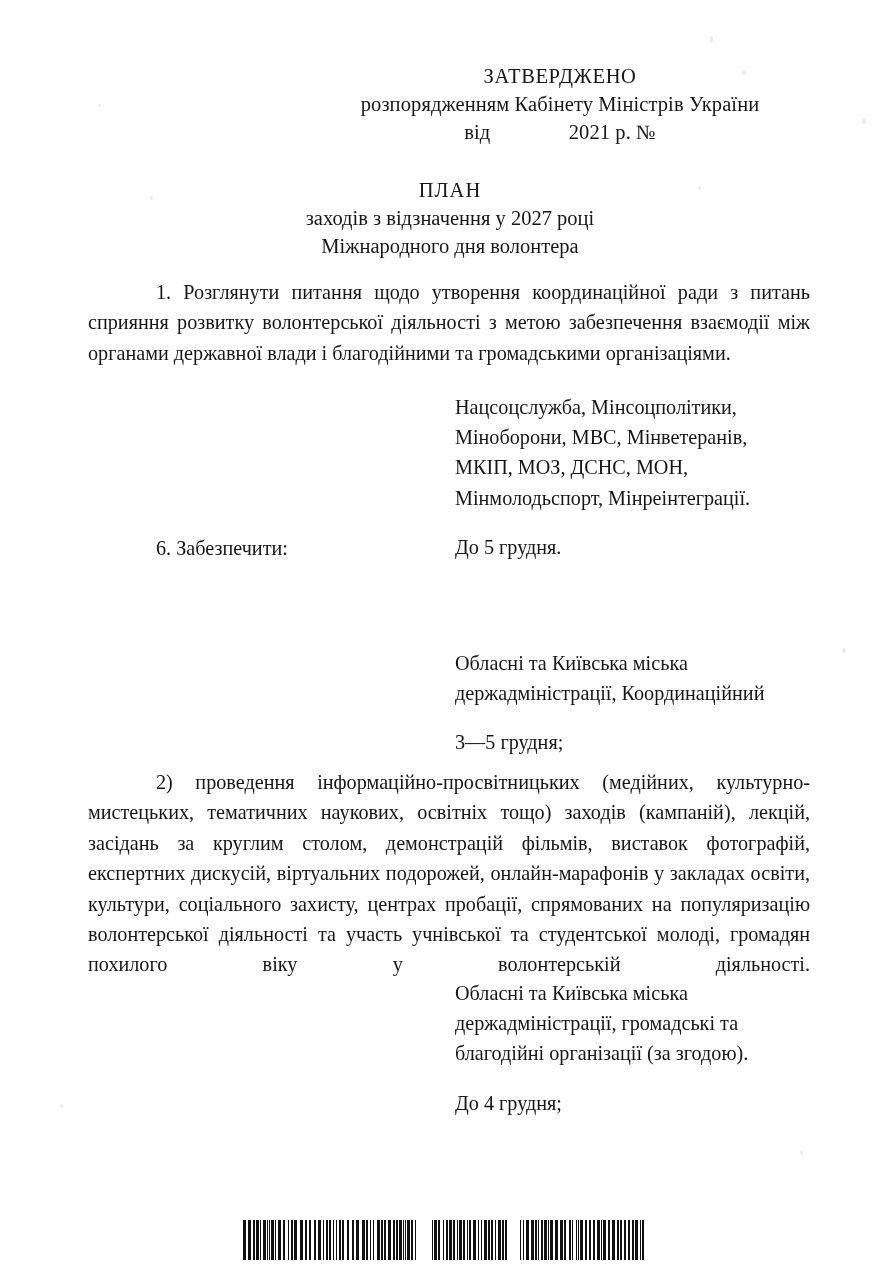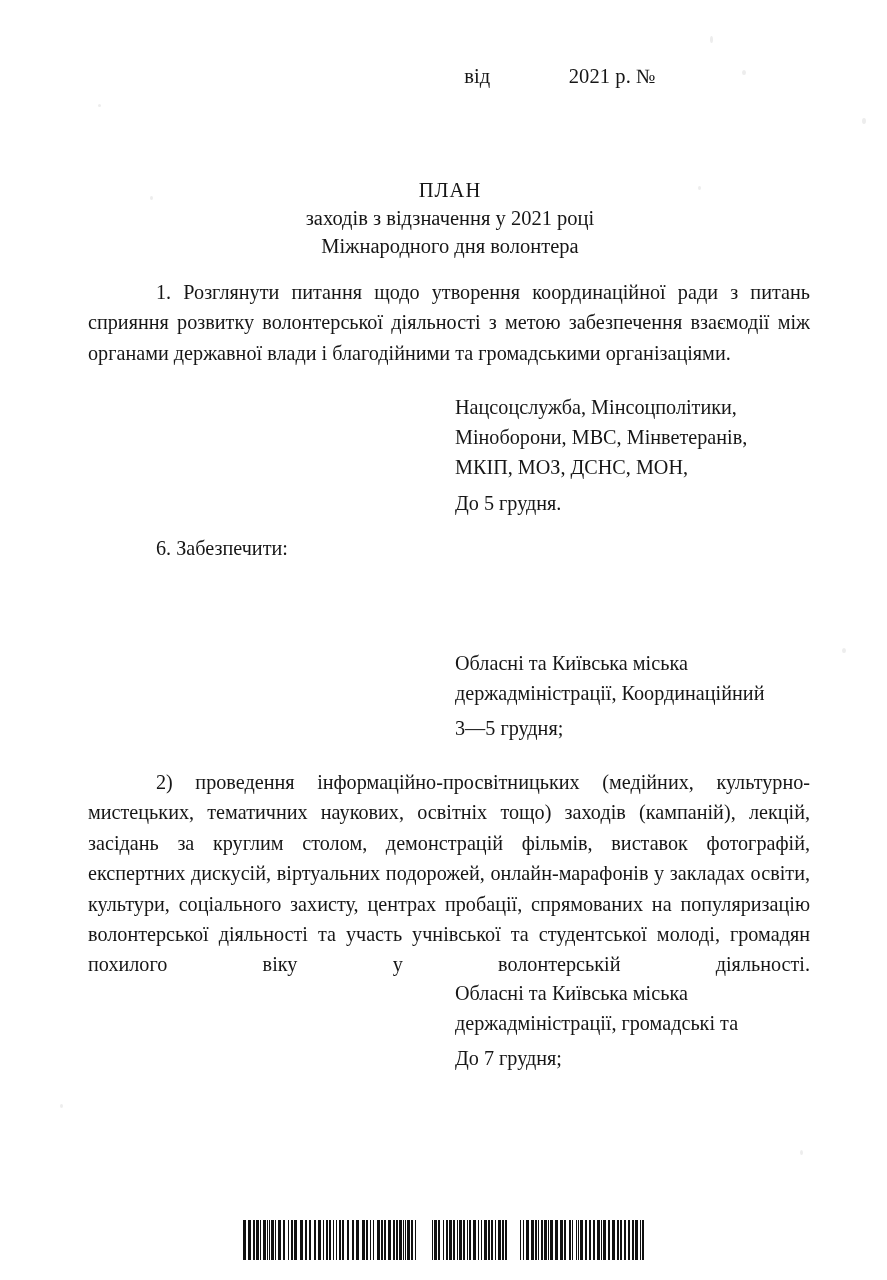--- a/index.html
+++ b/index.html
@@ -74,21 +74,21 @@
     position: absolute;
     left: 455px;
     width: 370px;
     font-size: 20.2px;
     line-height: 30.2px;
     text-align: left;
     text-indent: 0;
   }
   .exec-block .deadline {
     display: block;
-    margin-top: 5px;
+    margin-top: 19px;
   }
 
   
   .heading-2 {
     position: absolute;
     left: 88px;
     width: 722px;
     font-size: 20.2px;
     line-height: 30.4px;
     text-indent: 68px;
@@ -143,52 +143,56 @@
   <div class="speck" style="left:742px;top:70px;width:4px;height:5px;"></div>
   <div class="speck" style="left:98px;top:104px;width:3px;height:3px;"></div>
   <div class="speck" style="left:862px;top:118px;width:4px;height:6px;"></div>
   <div class="speck" style="left:150px;top:196px;width:3px;height:4px;"></div>
   <div class="speck" style="left:698px;top:186px;width:3px;height:4px;"></div>
   <div class="speck" style="left:842px;top:648px;width:4px;height:5px;"></div>
   <div class="speck" style="left:60px;top:1104px;width:3px;height:4px;"></div>
   <div class="speck" style="left:800px;top:1150px;width:3px;height:5px;"></div>
 
   <div class="approval">
+    <div class="approval-line1">ЗАТВЕРДЖЕНО</div>
+    <div>розпорядженням Кабінету Міністрів України</div>
     <div class="approval-line3">від               2021 р. №</div>
   </div>
 
   <div class="doc-title">
     <div class="t-main">ПЛАН</div>
-    <div>заходів з відзначення у 2021 році</div>
+    <div>заходів з відзначення у 2027 році</div>
     <div>Міжнародного дня волонтера</div>
   </div>
 
   <div class="body-par" style="top:277px;">1. Розглянути питання щодо утворення координаційної ради з питань сприяння розвитку волонтерської діяльності з метою забезпечення взаємодії між органами державної влади і благодійними та громадськими організаціями.</div>
 
   <div class="exec-block" style="top:392px;">
     <div>Нацсоцслужба, Мінсоцполітики,</div>
     <div>Міноборони, МВС, Мінветеранів,</div>
     <div>МКІП, МОЗ, ДСНС, МОН,</div>
+    <div>Мінмолодьспорт, Мінреінтеграції.</div>
     <div class="deadline">До 5 грудня.</div>
   </div>
 
   <div class="heading-2" style="top:533px;">6. Забезпечити:</div>
 
 
   <div class="exec-block" style="top:648px;">
     <div>Обласні та Київська міська</div>
     <div>держадміністрації, Координаційний</div>
     <div class="deadline">3—5 грудня;</div>
   </div>
 
   <div class="body-par force-just" style="top:767px;">2) проведення інформаційно-просвітницьких (медійних, культурно-мистецьких, тематичних наукових, освітніх тощо) заходів (кампаній), лекцій, засідань за круглим столом, демонстрацій фільмів, виставок фотографій, експертних дискусій, віртуальних подорожей, онлайн-марафонів у закладах освіти, культури, соціального захисту, центрах пробації, спрямованих на популяризацію волонтерської діяльності та участь учнівської та студентської молоді, громадян похилого віку у волонтерській діяльності.</div>
 
   <div class="exec-block" style="top:978px;">
     <div>Обласні та Київська міська</div>
     <div>держадміністрації, громадські та</div>
-    <div class="deadline">До 7 грудня;</div>
+    <div>благодійні організації (за згодою).</div>
+    <div class="deadline">До 4 грудня;</div>
   </div>
 
   <div class="barcode-wrap">
     <div class="barcode-bars" id="barcode-bars"><i style="width: 3px;"></i><i class="sp" style="width: 2px;"></i><i style="width: 3px;"></i><i class="sp" style="width: 2px;"></i><i style="width: 2px;"></i><i class="sp" style="width: 1px;"></i><i style="width: 3px;"></i><i class="sp" style="width: 1px;"></i><i style="width: 1px;"></i><i class="sp" style="width: 2px;"></i><i style="width: 3px;"></i><i class="sp" style="width: 1px;"></i><i style="width: 1px;"></i><i class="sp" style="width: 1px;"></i><i style="width: 1px;"></i><i class="sp" style="width: 1px;"></i><i style="width: 3px;"></i><i class="sp" style="width: 1px;"></i><i style="width: 1px;"></i><i class="sp" style="width: 2px;"></i><i style="width: 3px;"></i><i class="sp" style="width: 2px;"></i><i style="width: 2px;"></i><i class="sp" style="width: 3px;"></i><i style="width: 1px;"></i><i class="sp" style="width: 2px;"></i><i style="width: 2px;"></i><i class="sp" style="width: 1px;"></i><i style="width: 3px;"></i><i class="sp" style="width: 3px;"></i><i style="width: 3px;"></i><i class="sp" style="width: 2px;"></i><i style="width: 2px;"></i><i class="sp" style="width: 2px;"></i><i style="width: 2px;"></i><i class="sp" style="width: 3px;"></i><i style="width: 2px;"></i><i class="sp" style="width: 2px;"></i><i style="width: 3px;"></i><i class="sp" style="width: 2px;"></i><i style="width: 1px;"></i><i class="sp" style="width: 2px;"></i><i style="width: 2px;"></i><i class="sp" style="width: 1px;"></i><i style="width: 2px;"></i><i class="sp" style="width: 2px;"></i><i style="width: 1px;"></i><i class="sp" style="width: 2px;"></i><i style="width: 1px;"></i><i class="sp" style="width: 2px;"></i><i style="width: 2px;"></i><i class="sp" style="width: 1px;"></i><i style="width: 2px;"></i><i class="sp" style="width: 3px;"></i><i style="width: 2px;"></i><i class="sp" style="width: 3px;"></i><i style="width: 2px;"></i><i class="sp" style="width: 2px;"></i><i style="width: 3px;"></i><i class="sp" style="width: 3px;"></i><i style="width: 3px;"></i><i class="sp" style="width: 1px;"></i><i style="width: 2px;"></i><i class="sp" style="width: 2px;"></i><i style="width: 1px;"></i><i class="sp" style="width: 2px;"></i><i style="width: 1px;"></i><i class="sp" style="width: 3px;"></i><i style="width: 3px;"></i><i class="sp" style="width: 1px;"></i><i style="width: 2px;"></i><i class="sp" style="width: 1px;"></i><i style="width: 2px;"></i><i class="sp" style="width: 2px;"></i><i style="width: 3px;"></i><i class="sp" style="width: 2px;"></i><i style="width: 2px;"></i><i class="sp" style="width: 1px;"></i><i style="width: 2px;"></i><i class="sp" style="width: 1px;"></i><i style="width: 3px;"></i><i class="sp" style="width: 1px;"></i><i style="width: 1px;"></i><i class="sp" style="width: 1px;"></i><i style="width: 1px;"></i><i class="sp" style="width: 1px;"></i><i style="width: 3px;"></i><i class="sp" style="width: 1px;"></i><i style="width: 2px;"></i><i class="sp" style="width: 2px;"></i><i style="width: 1px;"></i><i class="sp" style="width: 2px;"></i><i class="sp" style="width: 14px;"></i><i style="width: 1px;"></i><i class="sp" style="width: 1px;"></i><i style="width: 3px;"></i><i class="sp" style="width: 1px;"></i><i style="width: 2px;"></i><i class="sp" style="width: 3px;"></i><i style="width: 1px;"></i><i class="sp" style="width: 2px;"></i><i style="width: 2px;"></i><i class="sp" style="width: 1px;"></i><i style="width: 3px;"></i><i class="sp" style="width: 1px;"></i><i style="width: 2px;"></i><i class="sp" style="width: 2px;"></i><i style="width: 1px;"></i><i class="sp" style="width: 1px;"></i><i style="width: 3px;"></i><i class="sp" style="width: 1px;"></i><i style="width: 2px;"></i><i class="sp" style="width: 2px;"></i><i style="width: 1px;"></i><i class="sp" style="width: 1px;"></i><i style="width: 2px;"></i><i class="sp" style="width: 2px;"></i><i style="width: 3px;"></i><i class="sp" style="width: 2px;"></i><i style="width: 1px;"></i><i class="sp" style="width: 2px;"></i><i style="width: 1px;"></i><i class="sp" style="width: 2px;"></i><i style="width: 3px;"></i><i class="sp" style="width: 1px;"></i><i style="width: 2px;"></i><i class="sp" style="width: 1px;"></i><i style="width: 2px;"></i><i class="sp" style="width: 2px;"></i><i style="width: 1px;"></i><i class="sp" style="width: 2px;"></i><i style="width: 3px;"></i><i class="sp" style="width: 1px;"></i><i style="width: 2px;"></i><i class="sp" style="width: 1px;"></i><i style="width: 2px;"></i><i class="sp" style="width: 1px;"></i><i class="sp" style="width: 12px;"></i><i style="width: 1px;"></i><i class="sp" style="width: 2px;"></i><i style="width: 1px;"></i><i class="sp" style="width: 2px;"></i><i style="width: 3px;"></i><i class="sp" style="width: 2px;"></i><i style="width: 3px;"></i><i class="sp" style="width: 1px;"></i><i style="width: 2px;"></i><i class="sp" style="width: 1px;"></i><i style="width: 1px;"></i><i class="sp" style="width: 2px;"></i><i style="width: 2px;"></i><i class="sp" style="width: 1px;"></i><i style="width: 3px;"></i><i class="sp" style="width: 1px;"></i><i style="width: 1px;"></i><i class="sp" style="width: 1px;"></i><i style="width: 3px;"></i><i class="sp" style="width: 2px;"></i><i style="width: 3px;"></i><i class="sp" style="width: 2px;"></i><i style="width: 3px;"></i><i class="sp" style="width: 1px;"></i><i style="width: 2px;"></i><i class="sp" style="width: 3px;"></i><i style="width: 2px;"></i><i class="sp" style="width: 1px;"></i><i style="width: 1px;"></i><i class="sp" style="width: 3px;"></i><i style="width: 1px;"></i><i class="sp" style="width: 1px;"></i><i style="width: 1px;"></i><i class="sp" style="width: 1px;"></i><i style="width: 3px;"></i><i class="sp" style="width: 2px;"></i><i style="width: 2px;"></i><i class="sp" style="width: 2px;"></i><i style="width: 2px;"></i><i class="sp" style="width: 2px;"></i><i style="width: 2px;"></i><i class="sp" style="width: 2px;"></i><i style="width: 3px;"></i><i class="sp" style="width: 1px;"></i><i style="width: 1px;"></i><i class="sp" style="width: 1px;"></i><i style="width: 3px;"></i><i class="sp" style="width: 2px;"></i><i style="width: 2px;"></i><i class="sp" style="width: 2px;"></i><i style="width: 3px;"></i><i class="sp" style="width: 2px;"></i><i style="width: 2px;"></i><i class="sp" style="width: 1px;"></i><i style="width: 2px;"></i><i class="sp" style="width: 2px;"></i><i style="width: 2px;"></i><i class="sp" style="width: 2px;"></i><i style="width: 2px;"></i><i class="sp" style="width: 2px;"></i><i style="width: 2px;"></i><i class="sp" style="width: 1px;"></i><i style="width: 3px;"></i><i class="sp" style="width: 2px;"></i><i style="width: 1px;"></i><i class="sp" style="width: 1px;"></i><i style="width: 2px;"></i><i class="sp" style="width: 1px;"></i></div>
   </div>
 
 </div>
 
 </body></html>

